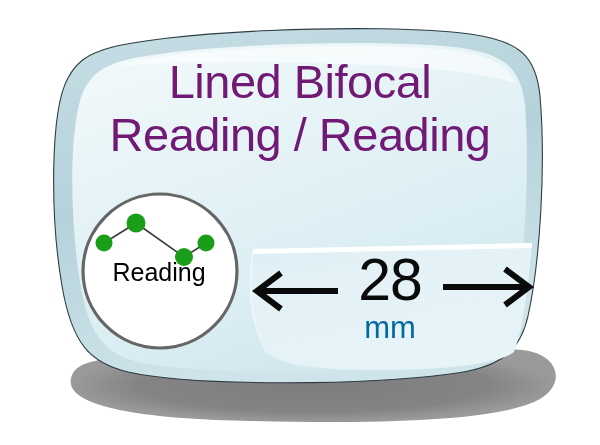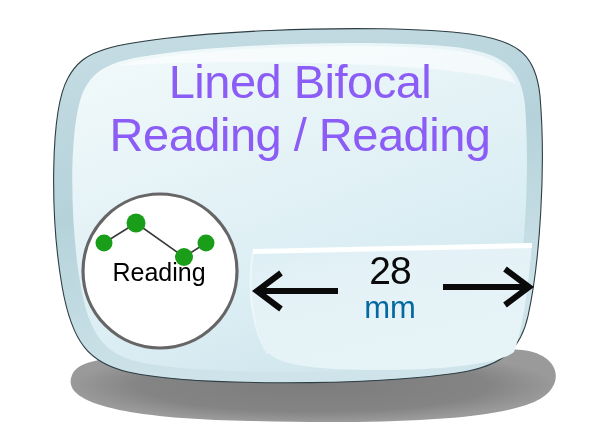--- a/index.html
+++ b/index.html
@@ -34,21 +34,21 @@
   }
   #title-block {
     left: 30px;
     top: 56px;
     width: 540px;
     text-align: center;
     line-height: 1.12;
   }
   #title-block .tline {
     display: block;
-    color: #8b5cf6;
+    color: #701a75;
     font-size: 47px;
     font-weight: 400;
     letter-spacing: -0.5px;
     white-space: nowrap;
   }
   #title-line-1 { font-size: 46px; }
   #title-line-2 { font-size: 50px; letter-spacing: -1px; }
 
   
   #badge-text {
@@ -68,21 +68,21 @@
   #dim-block {
     left: 330px;
     top: 251px;
     width: 120px;
     text-align: center;
     line-height: 1;
   }
   #dim-value {
     display: block;
     color: #0a0a0a;
-    font-size: 39px;
+    font-size: 59px;
     letter-spacing: -1px;
   }
   #dim-unit {
     display: block;
     color: #0369a1;
     font-size: 31px;
     margin-top: 2px;
   }
 </style>
 </head>

